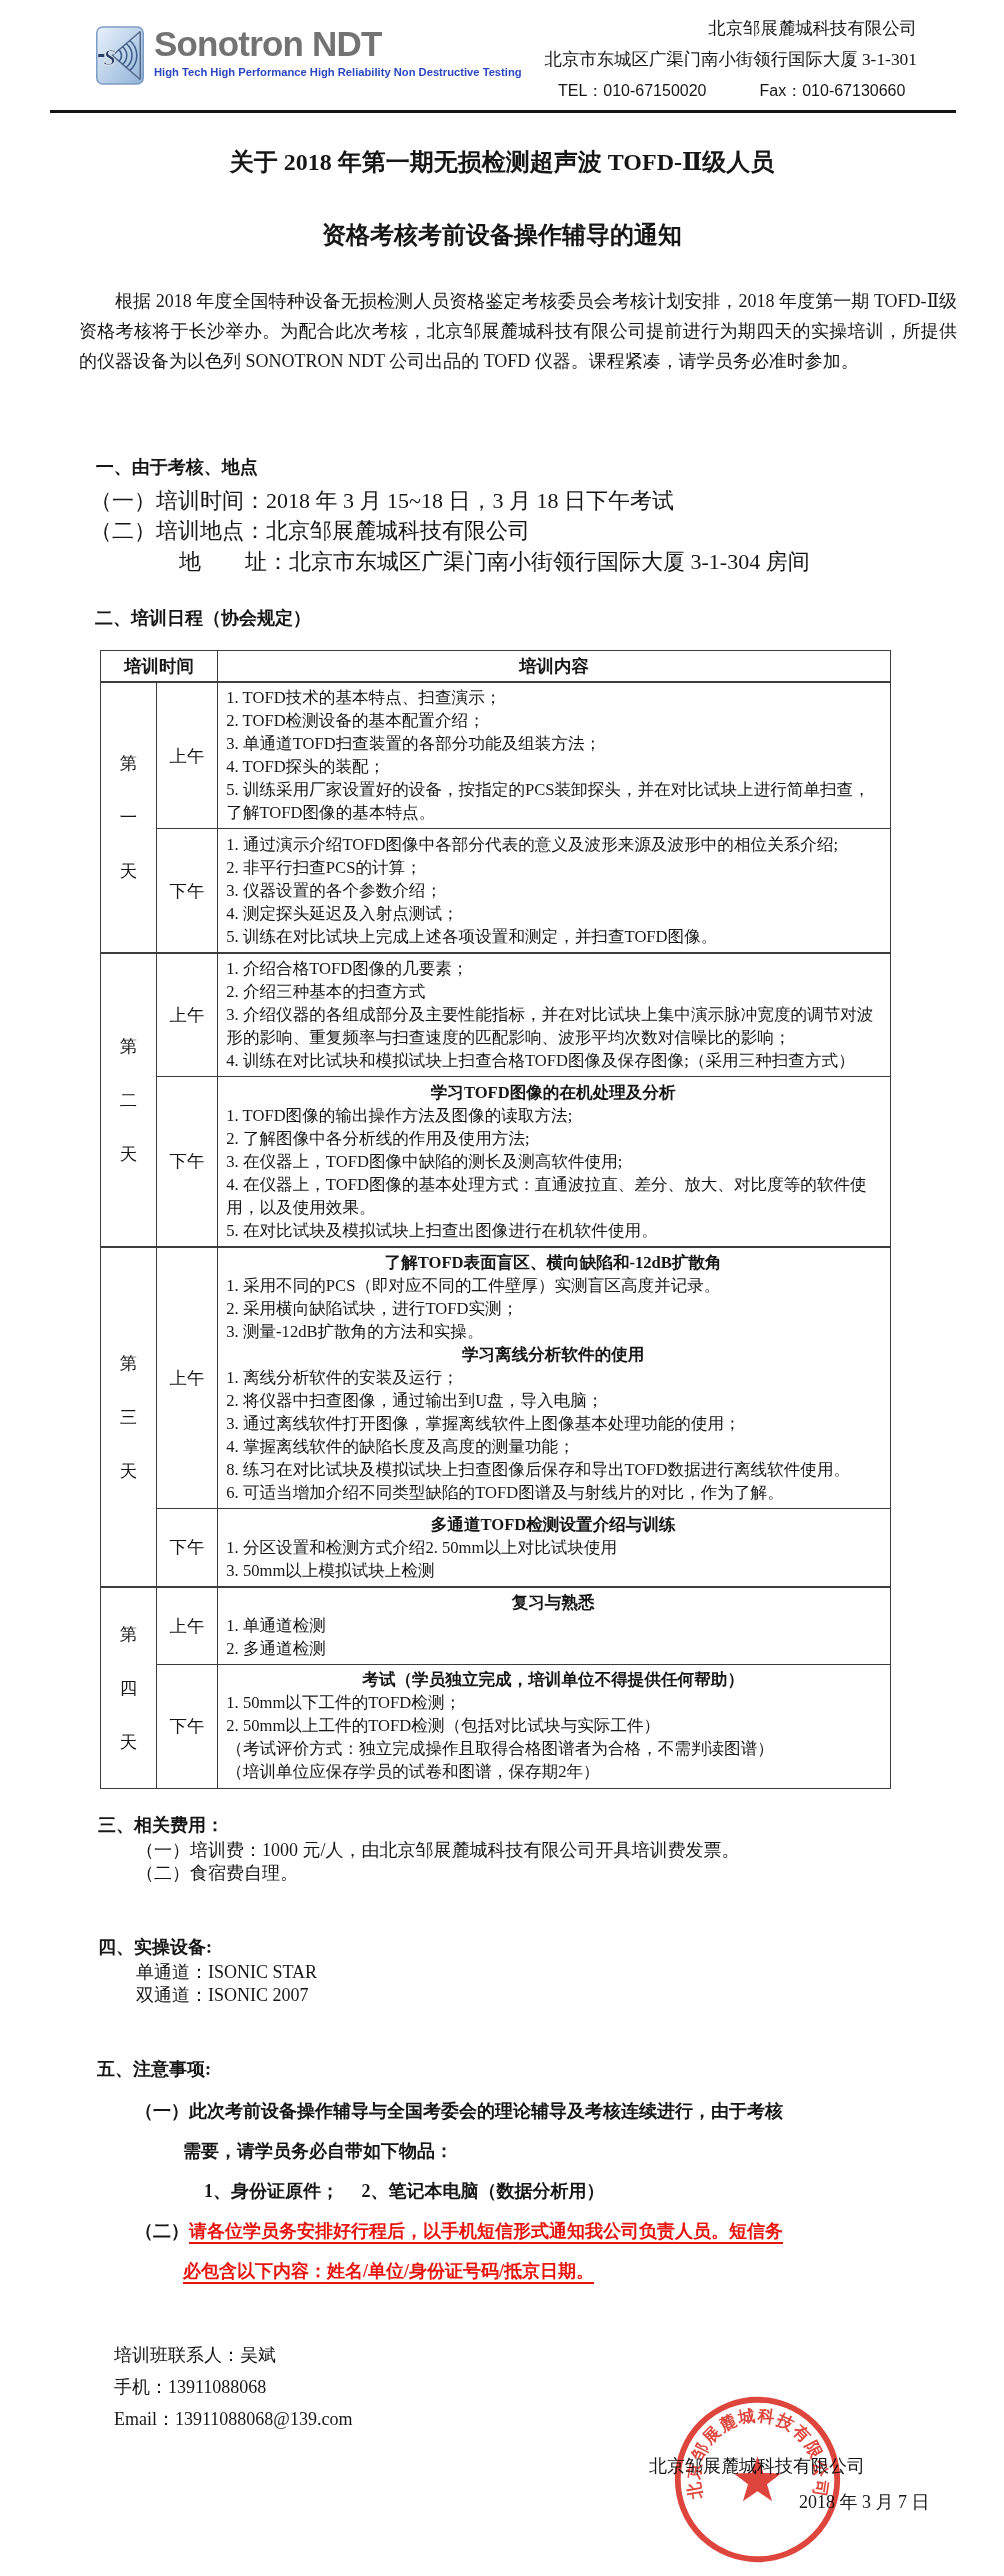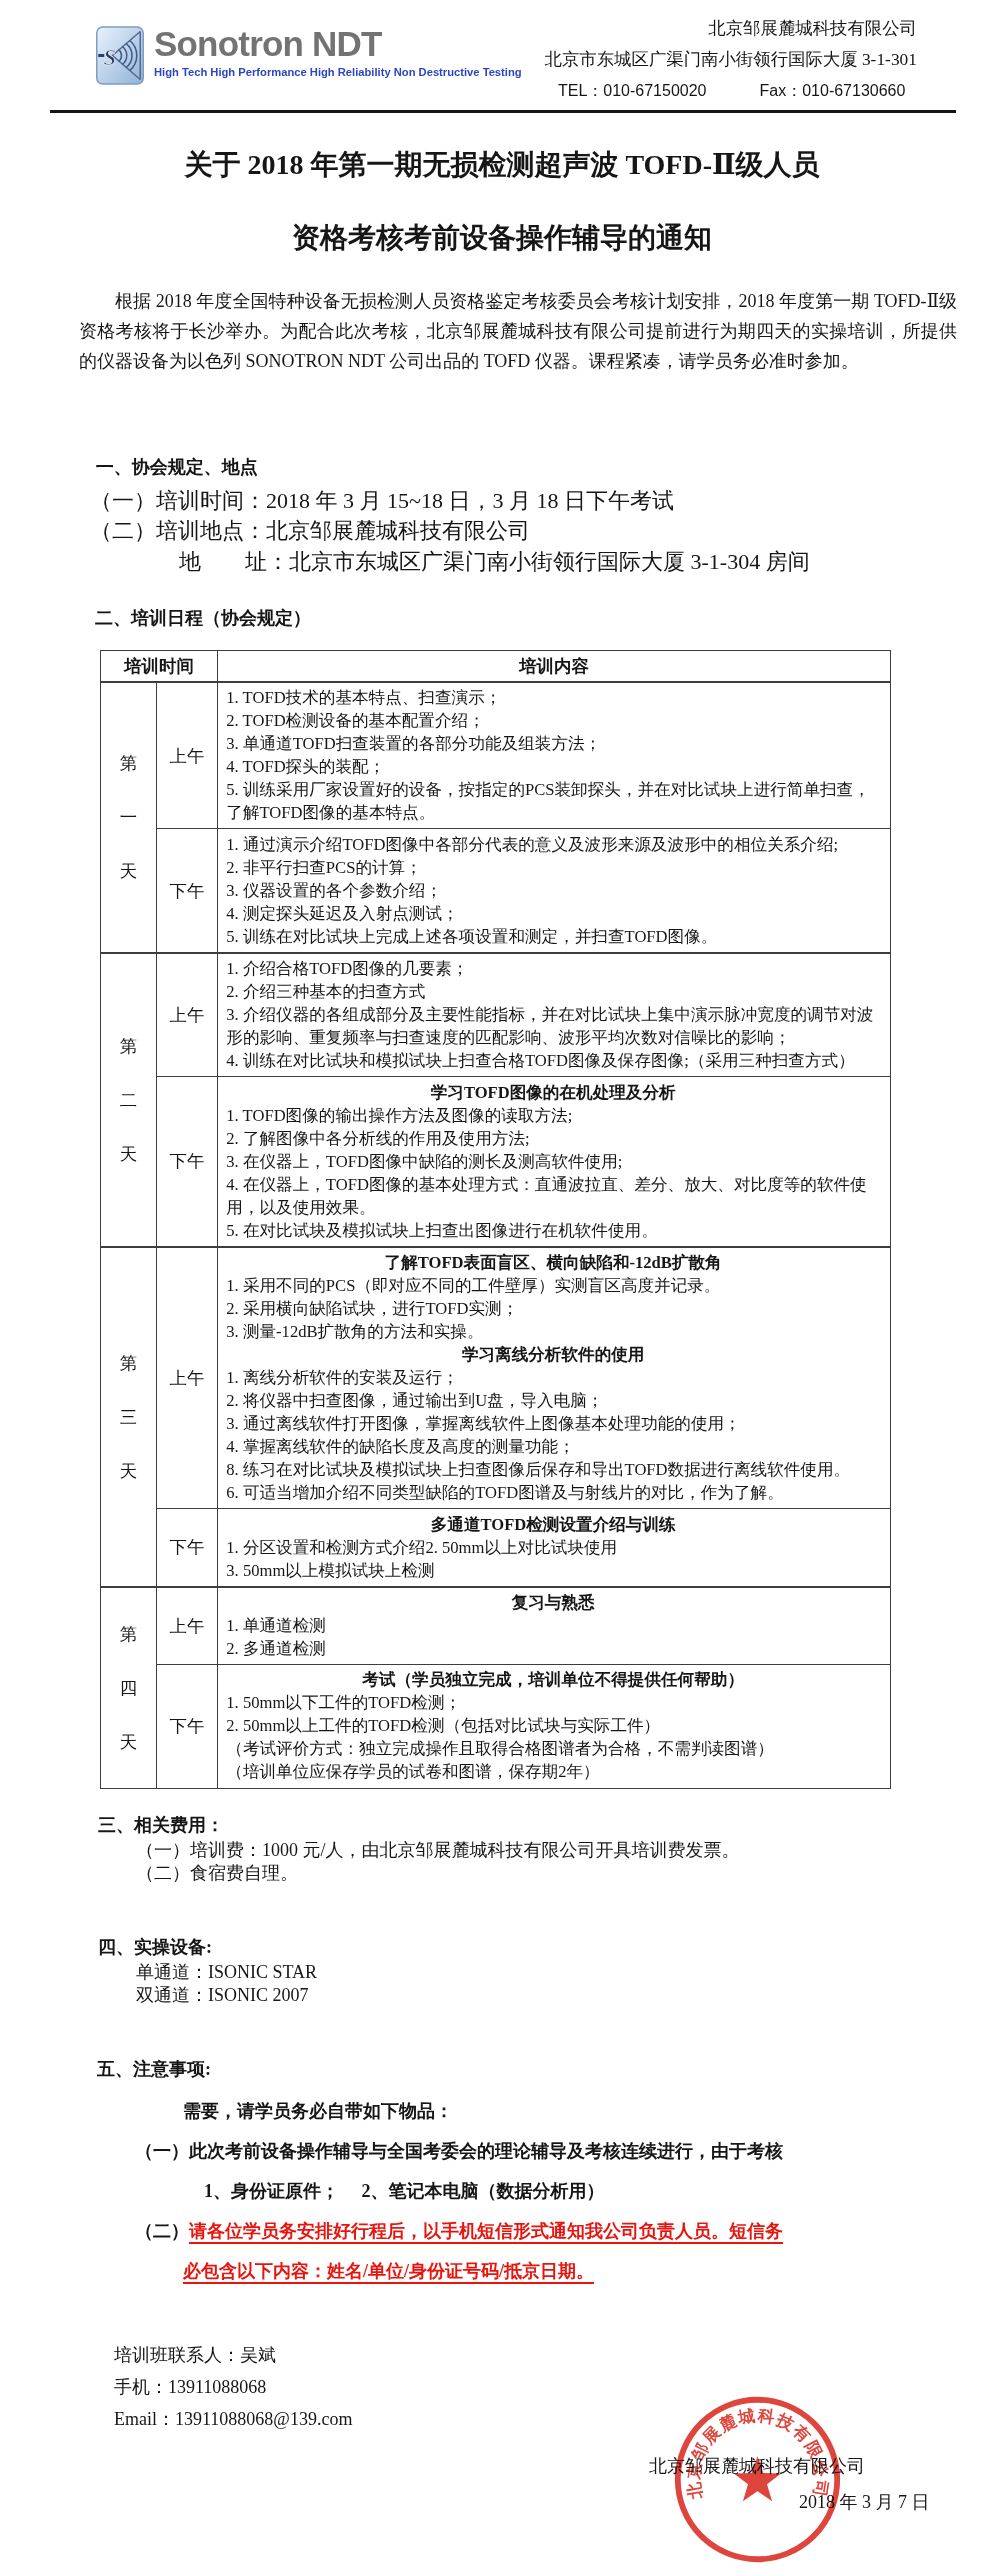--- a/index.html
+++ b/index.html
@@ -22,21 +22,21 @@
   }
   .brand-tagline{
     font-family:"Liberation Sans","DejaVu Sans",sans-serif;
     font-weight:bold;font-size:11.2px;line-height:15px;color:#2b46c3;margin-top:1.7px;
   }
   .head-right{position:absolute;top:13.3px;right:87px;text-align:right;font-size:17.4px;line-height:31px;}
   .head-right .telfax{font-family:"Liberation Sans","DejaVu Sans",sans-serif;font-size:16px;padding-right:11.6px;}
   .telfax .gap{display:inline-block;width:53px;}
   .head-rule{position:absolute;left:50px;right:48px;top:110px;border-top:3.3px solid #141414;}
   
-  .doc-title{position:absolute;left:0;width:100%;text-align:center;font-weight:bold;font-size:28px;}
+  .doc-title{position:absolute;left:0;width:100%;text-align:center;font-weight:bold;font-size:24px;}
   .doc-title.l1{top:146px;}
   .doc-title.l2{top:219px;}
   
   .intro{
     position:absolute;left:79px;top:286px;width:878px;
     font-size:18px;line-height:30px;text-align:justify;text-indent:2em;
   }
   
   .sec-head{font-weight:bold;font-size:18px;}
   .sec1{position:absolute;left:90px;top:455px;}
@@ -114,21 +114,21 @@
   </div>
 
   <div class="head-rule"></div>
 
   <div class="doc-title l1">关于 2018 年第一期无损检测超声波 TOFD-Ⅱ级人员</div>
   <div class="doc-title l2">资格考核考前设备操作辅导的通知</div>
 
   <div class="intro">根据 2018 年度全国特种设备无损检测人员资格鉴定考核委员会考核计划安排，2018 年度第一期 TOFD-Ⅱ级资格考核将于长沙举办。为配合此次考核，北京邹展麓城科技有限公司提前进行为期四天的实操培训，所提供的仪器设备为以色列 SONOTRON NDT 公司出品的 TOFD 仪器。课程紧凑，请学员务必准时参加。</div>
 
   <div class="sec1">
-    <div class="sec-head">一、协会规定、地点</div>
+    <div class="sec-head">一、由于考核、地点</div>
     <div class="line">（一）培训时间：2018 年 3 月 15~18 日，3 月 18 日下午考试</div>
     <div class="line">（二）培训地点：北京邹展麓城科技有限公司</div>
     <div class="line addr">地　　址：北京市东城区广渠门南小街领行国际大厦 3-1-304 房间</div>
   </div>
 
   <div class="sec2-head sec-head">二、培训日程（协会规定）</div>
 
   <table class="sched">
     <colgroup>
         <col class="col-day">
@@ -262,22 +262,22 @@
   </div>
 
   <div class="sec4">
     <div class="sec-head">四、实操设备:</div>
     <div class="line">单通道：ISONIC STAR</div>
     <div class="line">双通道：ISONIC 2007</div>
   </div>
 
   <div class="sec5">
     <div class="sec-head">五、注意事项:</div>
+    <div class="line ind-a">（一）此次考前设备操作辅导与全国考委会的理论辅导及考核连续进行，由于考核</div>
     <div class="line ind-b">需要，请学员务必自带如下物品：</div>
-    <div class="line ind-a">（一）此次考前设备操作辅导与全国考委会的理论辅导及考核连续进行，由于考核</div>
     <div class="line ind-c">1、身份证原件；　 2、笔记本电脑（数据分析用）</div>
     <div class="line ind-a"><span>（二）</span><span class="red-u">请各位学员务安排好行程后，以手机短信形式通知我公司负责人员。短信务</span></div>
     <div class="line ind-b"><span class="red-u">必包含以下内容：姓名/单位/身份证号码/抵京日期。</span></div>
   </div>
 
   <div class="footer-contact">
     <div>培训班联系人：吴斌</div>
     <div>手机：13911088068</div>
     <div>Email：13911088068@139.com</div>
   </div>

